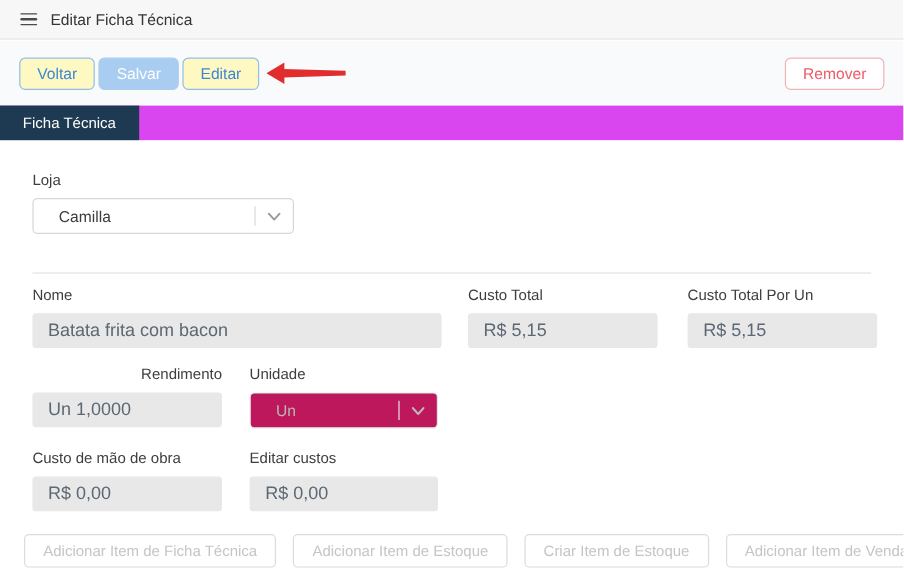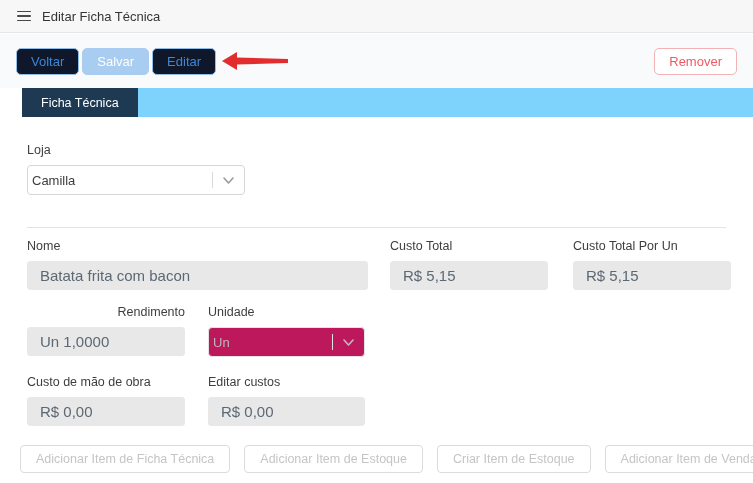--- a/index.html
+++ b/index.html
@@ -23,48 +23,48 @@
   
   .toolbar {
     position:absolute; top:34px; left:0; right:0; height:54px;
     background:#f9fafb; display:flex; align-items:center; padding:0 16px;
   }
   .btn {
     height:27px; padding:0 14px; border-radius:5px; font-size:13px;
     font-family:"Liberation Sans",sans-serif; cursor:pointer; line-height:25px;
   }
   .btn + .btn { margin-left:3px; }
-  .btn-outline-blue { background:#0f172a; border:1px solid #93bde9; color:#3d87d6; }
+  .btn-outline-blue { background:#fef9c3; border:1px solid #93bde9; color:#3d87d6; }
   .btn-primary-disabled { background:#a9cdf1; border:1px solid #a9cdf1; color:#fdfdfd; }
   .btn-outline-red { background:#fff; border:1px solid #f3b2b5; color:#ee5a62; margin-left:auto; }
   .anno-arrow { margin-left:6px; display:block; }
 
   
   .tabbar {
     position:absolute; top:88px; left:0; right:0; height:29px;
-    background:#7dd3fc; display:flex; align-items:stretch;margin-left:22px;
+    background:#d946ef; display:flex; align-items:stretch;
   }
   .tab {
     display:flex; align-items:center; padding:0 21px;
     font-size:12.5px; color:#3c3c3c; cursor:pointer;
   }
   .tab.active { background:#1d3a52; color:#ffffff; padding:0 19px; }
 
   
   .content { position:absolute; top:117px; left:0; right:0; bottom:0; background:#fff; }
   .group { position:absolute; }
   .f-label { font-size:12.5px; color:#3e3e3e; margin-bottom:8px; white-space:nowrap; }
   .f-input {
     height:29px; background:#e8e8e8; border:1px solid #e8e8e8; border-radius:3px;
     display:flex; align-items:center; padding:0 12px;
     color:#5c6873; font-size:15px; white-space:nowrap; overflow:hidden;
   }
   .select {
     height:30px; background:#fff; border:1px solid #d6d6d6; border-radius:4px;
-    display:flex; align-items:center; padding-left:4px; color:#3c3c3c;
+    display:flex; align-items:center; padding-left:21px; color:#3c3c3c;
     font-size:13px; cursor:pointer;
   }
   .select .sel-text { flex:1; }
   .select .sel-sep { width:1px; align-self:stretch; margin:6px 0; background:#d9d9d9; }
   .select .sel-caret { width:31px; display:flex; align-items:center; justify-content:center; }
   .select.disabled { background:#be185d; border-color:#e3e3e3; color:#b9b9b9; cursor:default; }
   .select.disabled .sel-sep { background:#e3e3e3; }
   .divider { position:absolute; left:27px; right:27px; top:110px; border-top:1px solid #e3e3e3; }
 
   

